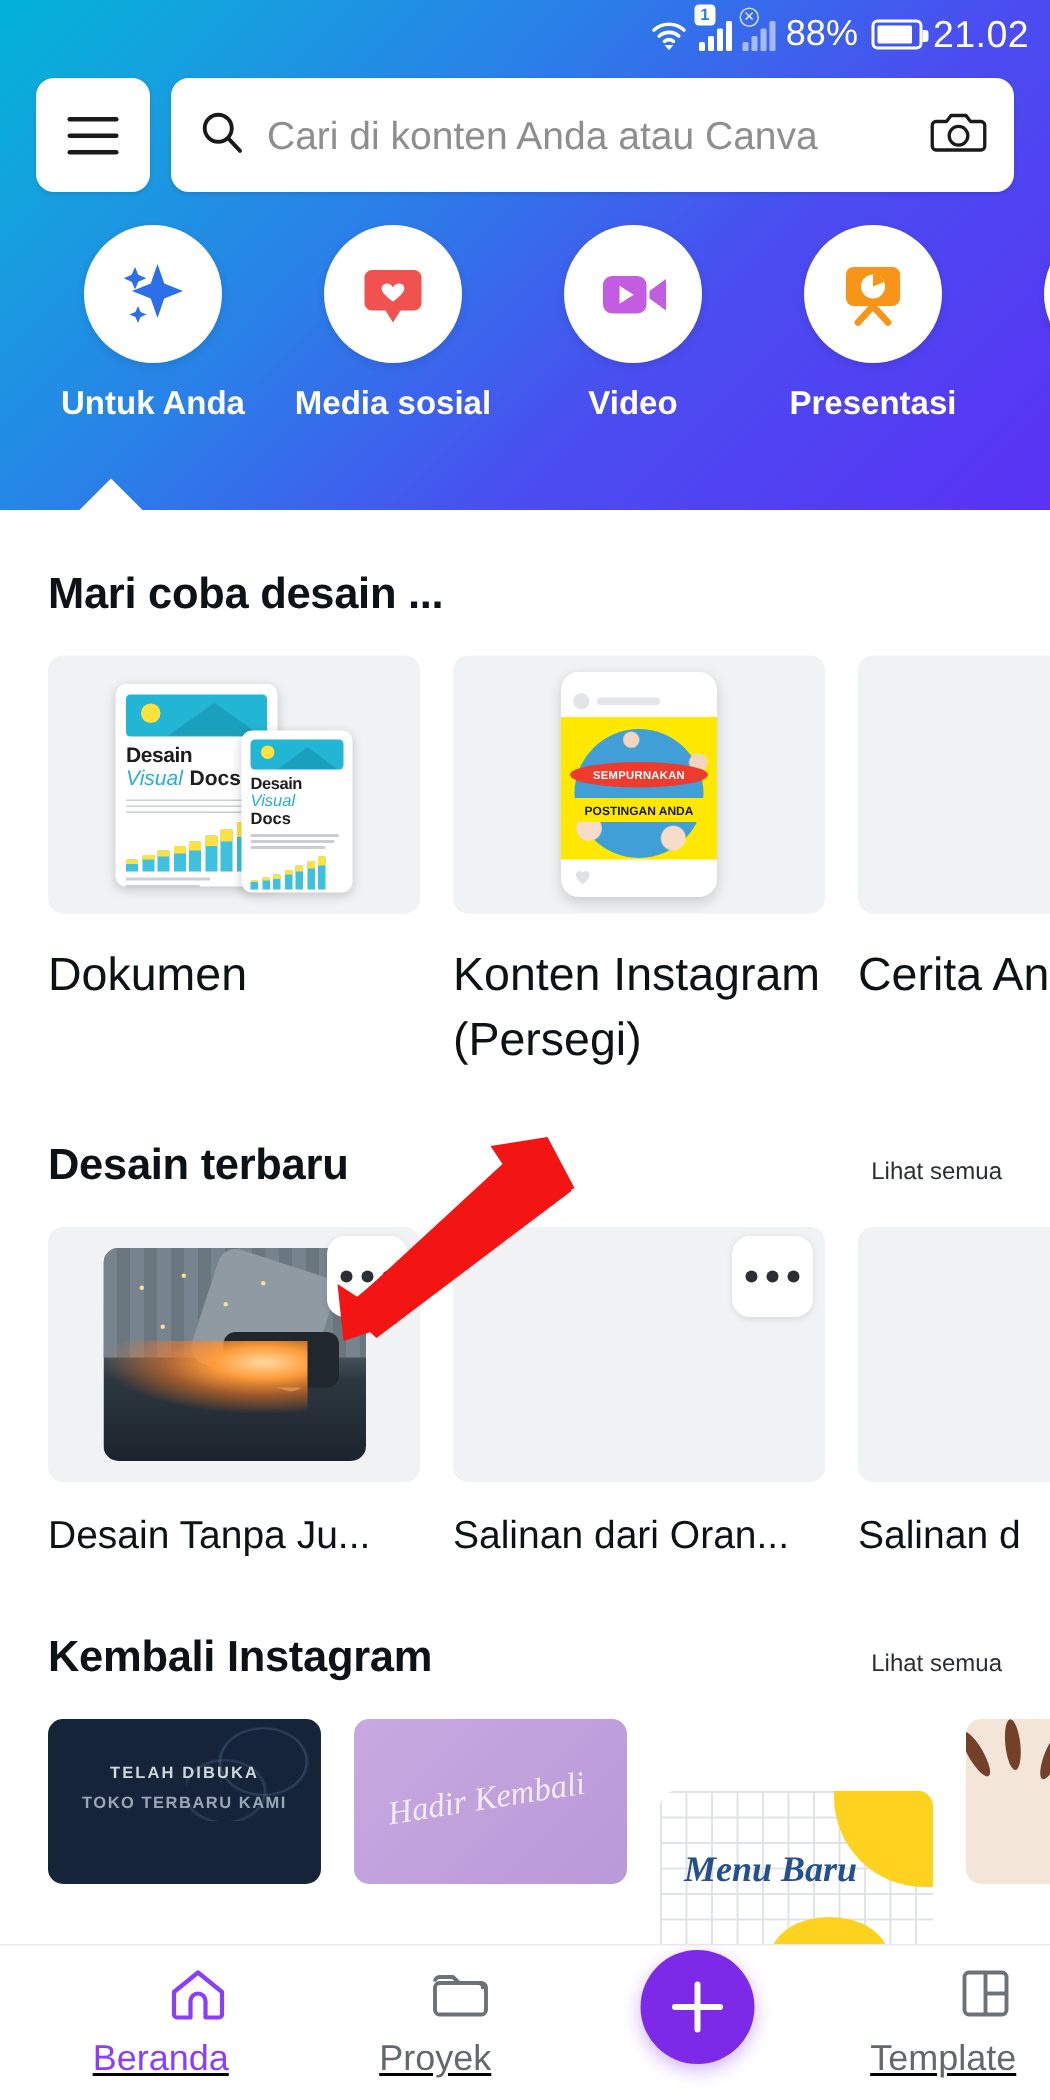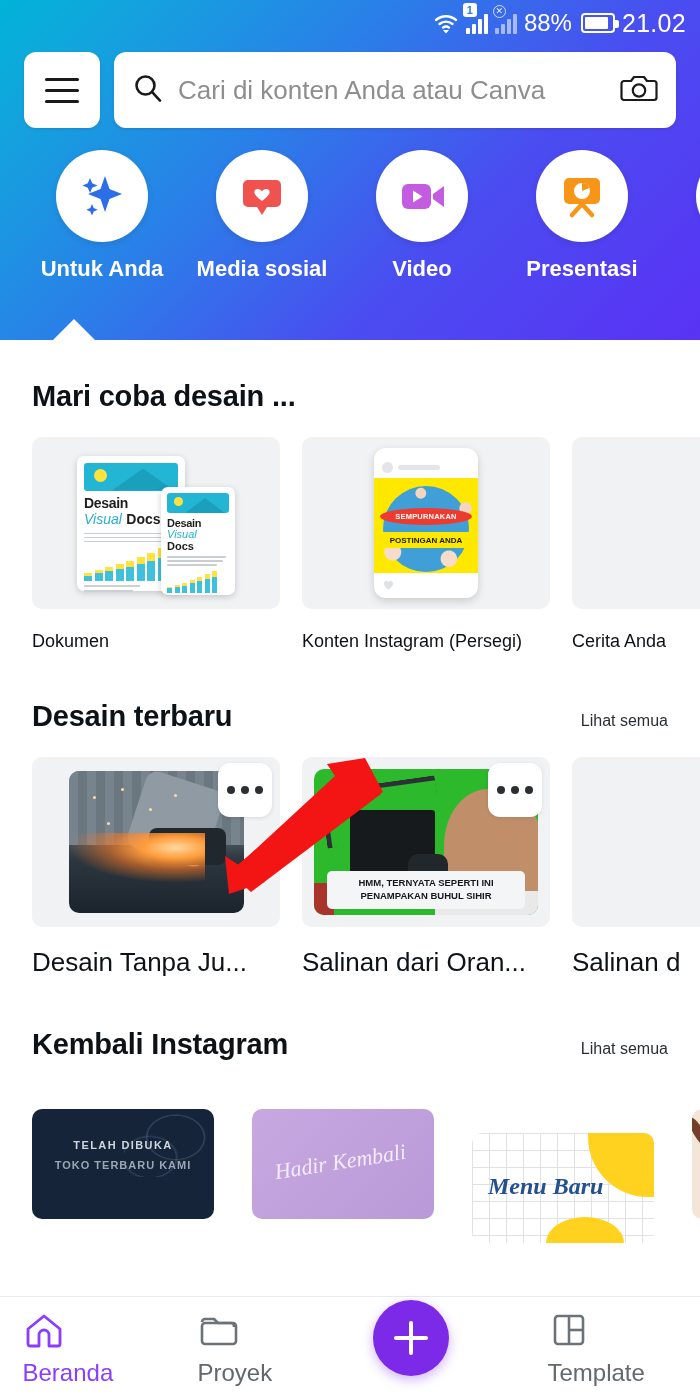--- a/index.html
+++ b/index.html
@@ -102,21 +102,21 @@
 
   .hstrip { display:flex; gap:22px; padding: 24px 0 0 32px; }
 
   
   .try-card { width:248px; flex:none; }
   .try-thumb {
     width:248px; height:172px; background:#f1f2f4; border-radius:10px;
     display:flex; align-items:center; justify-content:center; overflow:hidden;
     position:relative;
   }
-  .try-label { margin-top:20px; font-size:18px; color:#0d1216; line-height:1.38; }
+  .try-label { margin-top:20px; font-size:31px; color:#0d1216; line-height:1.38; }
 
   
   .doc-big {
     width:108px; height:135px; background:#fff; border-radius:7px;
     box-shadow:0 2px 7px rgba(0,0,0,.18); padding:7px 7px 5px 7px; position:relative;
     margin-right:-24px; z-index:1;
   }
   .doc-hero { height:28px; border-radius:3px; background:#23b6d4; position:relative; overflow:hidden;}
   .doc-hero .sun { position:absolute; left:10px; top:6px; width:13px;height:13px;border-radius:50%;background:#ffe23d;}
   .doc-hero .mtn { position:absolute; right:4px; bottom:0; width:62px;height:22px;background:#1aa0bd;
@@ -195,21 +195,21 @@
   .art-pod .boom{position:absolute;left:4%;top:10%;width:52%;height:40%;
       border-top:5px solid #2b3135; border-left:5px solid #2b3135; border-radius:38px 0 0 0; transform:rotate(-8deg);}
   .art-pod .mic{position:absolute;left:42%;bottom:8%;width:18%;height:34%;background:#21272b;border-radius:10px 10px 14px 14px;}
   .art-pod .face{position:absolute;right:-2%;top:14%;width:44%;height:86%;background:#c08f6a;border-radius:45% 45% 35% 35%;}
   .art-pod .shirt{position:absolute;right:0;bottom:0;width:46%;height:16%;background:#e9e9e9;}
   .art-pod .redb{position:absolute;left:0;bottom:0;width:9%;height:22%;background:#a9342c;}
   .art-pod .cap{position:absolute;left:6%;right:6%;bottom:4%;background:#f4f5f7;border-radius:5px;
       padding:6px 4px; color:#14181b; font-size:9.5px; font-weight:800; text-align:center; line-height:1.35;}
 
   
-  .igstrip { display:flex; gap:38px; padding: 24px 0 0 32px; align-items: center; }
+  .igstrip { display:flex; gap:22px; padding: 24px 0 0 32px; }
   .ig { width:182px; height:110px; flex:none; border-radius:10px; overflow:hidden; position:relative;}
   .ig.a { background:#152438; }
   .ig.a .t1{position:absolute;top:30px;left:0;right:0;text-align:center;color:#cfd6de;
       font-size:11px;font-weight:700;letter-spacing:1.4px;}
   .ig.a .t2{position:absolute;top:50px;left:0;right:0;text-align:center;color:#9aa6b4;
       font-size:11px;font-weight:700;letter-spacing:1px;}
   .ig.a .swirl{position:absolute;right:4px;top:2px;width:86px;height:66px;
       background:radial-gradient(ellipse at 60% 40%, transparent 38%, rgba(120,150,190,.30) 39%, transparent 42%),
                  radial-gradient(ellipse at 30% 70%, transparent 30%, rgba(120,150,190,.25) 31%, transparent 34%);}
   .ig.b { background: linear-gradient(135deg,#c7a8e0 0%, #b99ad8 100%); }
@@ -228,21 +228,21 @@
 
   
   .arrow { position:absolute; z-index:30; pointer-events:none; }
 
   
   .bottomnav {
     position:absolute; left:0; bottom:0; width:700px; height:104px; background:#fff;
     border-top:1px solid #e9ebed; display:flex; align-items:center; justify-content:space-around;
     z-index:20;
   }
-  .nav-item { display:flex; flex-direction:column; align-items:flex-start; gap:6px; width:130px;}
+  .nav-item { display:flex; flex-direction:column; align-items:flex-end; gap:6px; width:130px;text-decoration:underline;}
   .nav-label { font-size:24px; color:#62686d; }
   .nav-item.active .nav-label { color:#8b3dff; }
   .fab {
     width:76px;height:76px;border-radius:50%;background:#7d2ae8;
     display:flex;align-items:center;justify-content:center; margin-top:-22px;
     box-shadow:0 4px 12px rgba(125,42,232,.35);
   }
   .fab span{position:relative;display:block;width:34px;height:4px;background:#fff;border-radius:2px;}
   .fab span::after{content:"";position:absolute;left:15px;top:-15px;width:4px;height:34px;background:#fff;border-radius:2px;}
 </style>
@@ -490,31 +490,20 @@
             <i></i>
               <i></i>
               <i></i>
           </div>
         </div>
         <div class="rec-label">Desain Tanpa Ju...</div>
       </div>
 
       <div class="rec-card">
         <div class="rec-thumb">
-          <div class="rec-inner wide">
-            <div class="art-pod">
-              <span class="boom"></span>
-                <span class="screen"></span>
-                <span class="face"></span>
-              <span class="mic"></span>
-                <span class="shirt"></span>
-                <span class="redb"></span>
-              <span class="cap">HMM, TERNYATA SEPERTI INI PENAMPAKAN BUHUL SIHIR</span>
-            </div>
-          </div>
           <div class="dots">
             <i></i>
               <i></i>
               <i></i>
           </div>
         </div>
         <div class="rec-label">Salinan dari Oran...</div>
       </div>
 
       <div class="rec-card">

